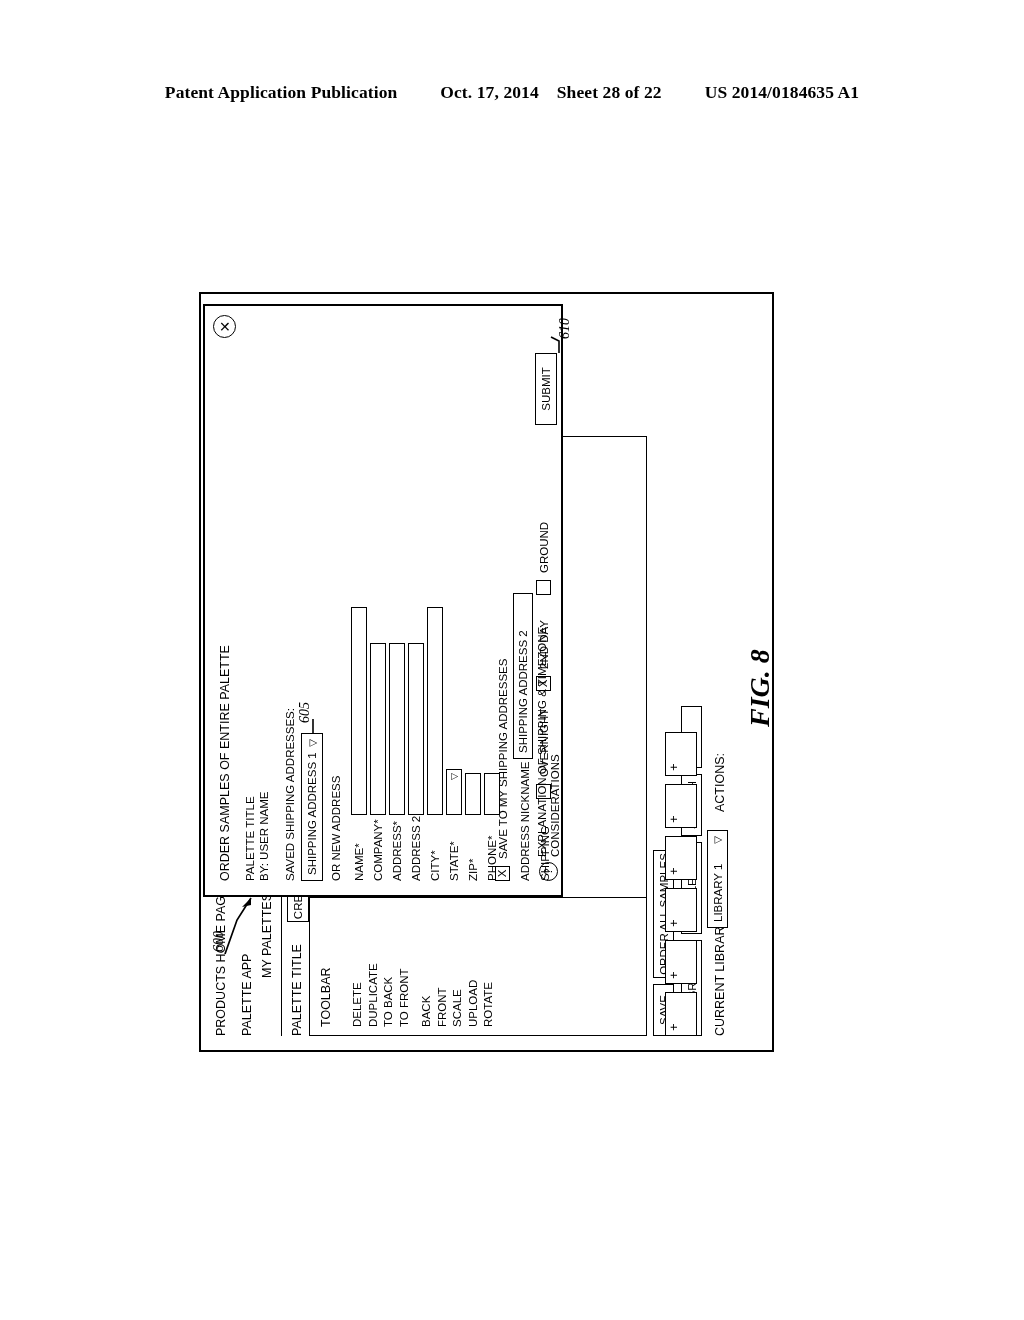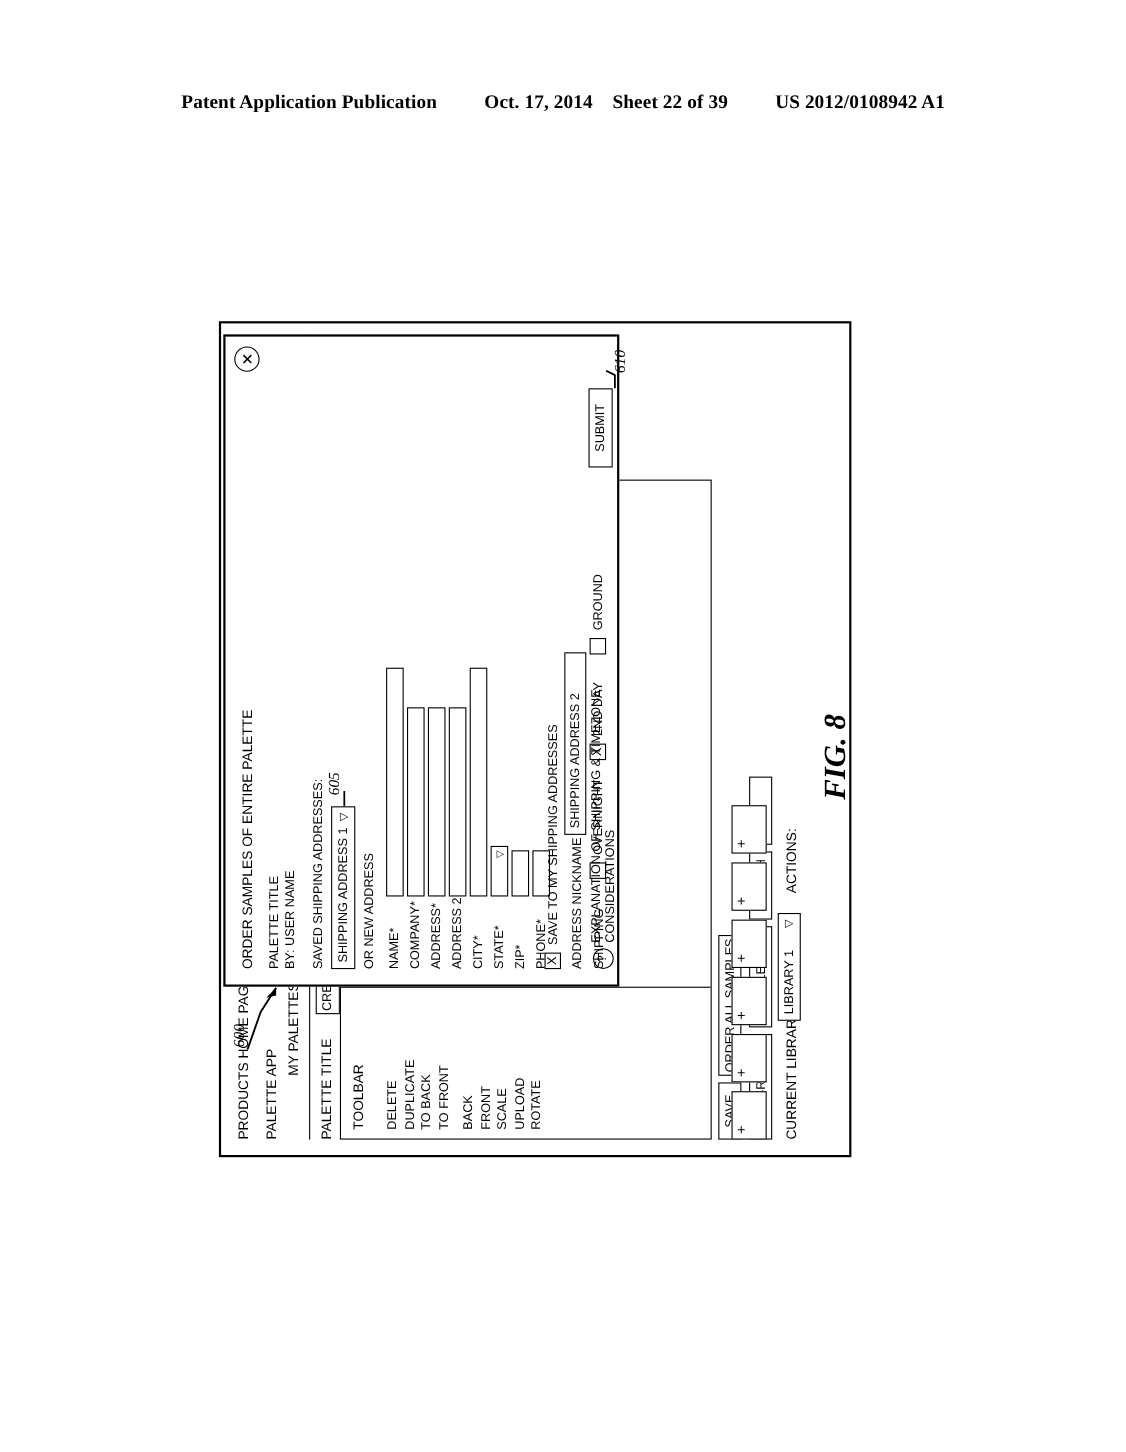--- a/index.html
+++ b/index.html
@@ -297,23 +297,23 @@
   }
 </style>
 </head>
 <body>
 
 <div id="patent-header">
   <span class="hdr-seg">Patent Application Publication</span>
   <span class="gap-a"></span>
   <span class="hdr-seg">Oct. 17, 2014</span>
   <span class="gap-b"></span>
-  <span class="hdr-seg">Sheet 22 of 39</span>
+  <span class="hdr-seg">Sheet 28 of 22</span>
   <span class="gap-c"></span>
-  <span class="hdr-seg">US 2012/0108942 A1</span>
+  <span class="hdr-seg">US 2014/0184635 A1</span>
 </div>
 
 <div id="figure-stage">
 
   <div id="figure-border"></div>
 
   <div id="app-page">
 
     <div class="txt t11" id="nav-home">PRODUCTS HOME PAGE</div>
     <div class="txt t11" id="nav-search-lb">SEARCH</div>

